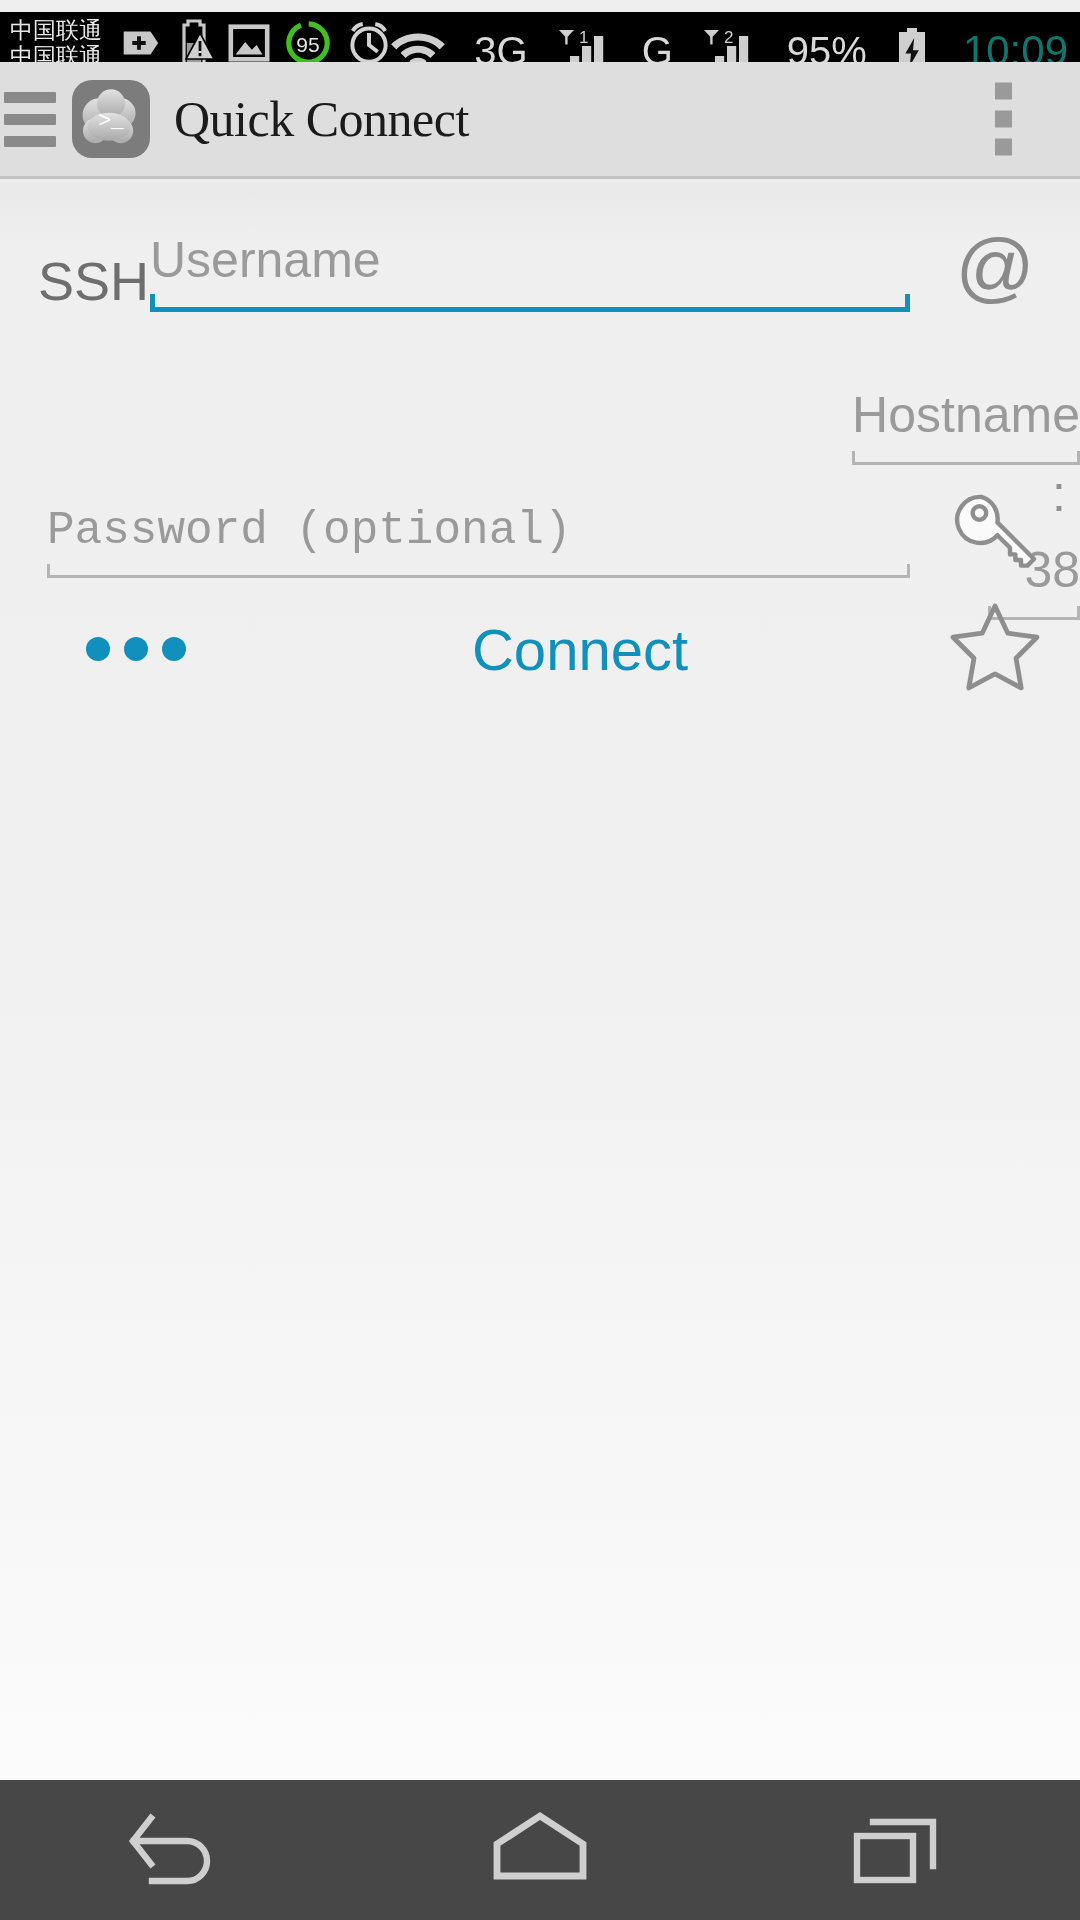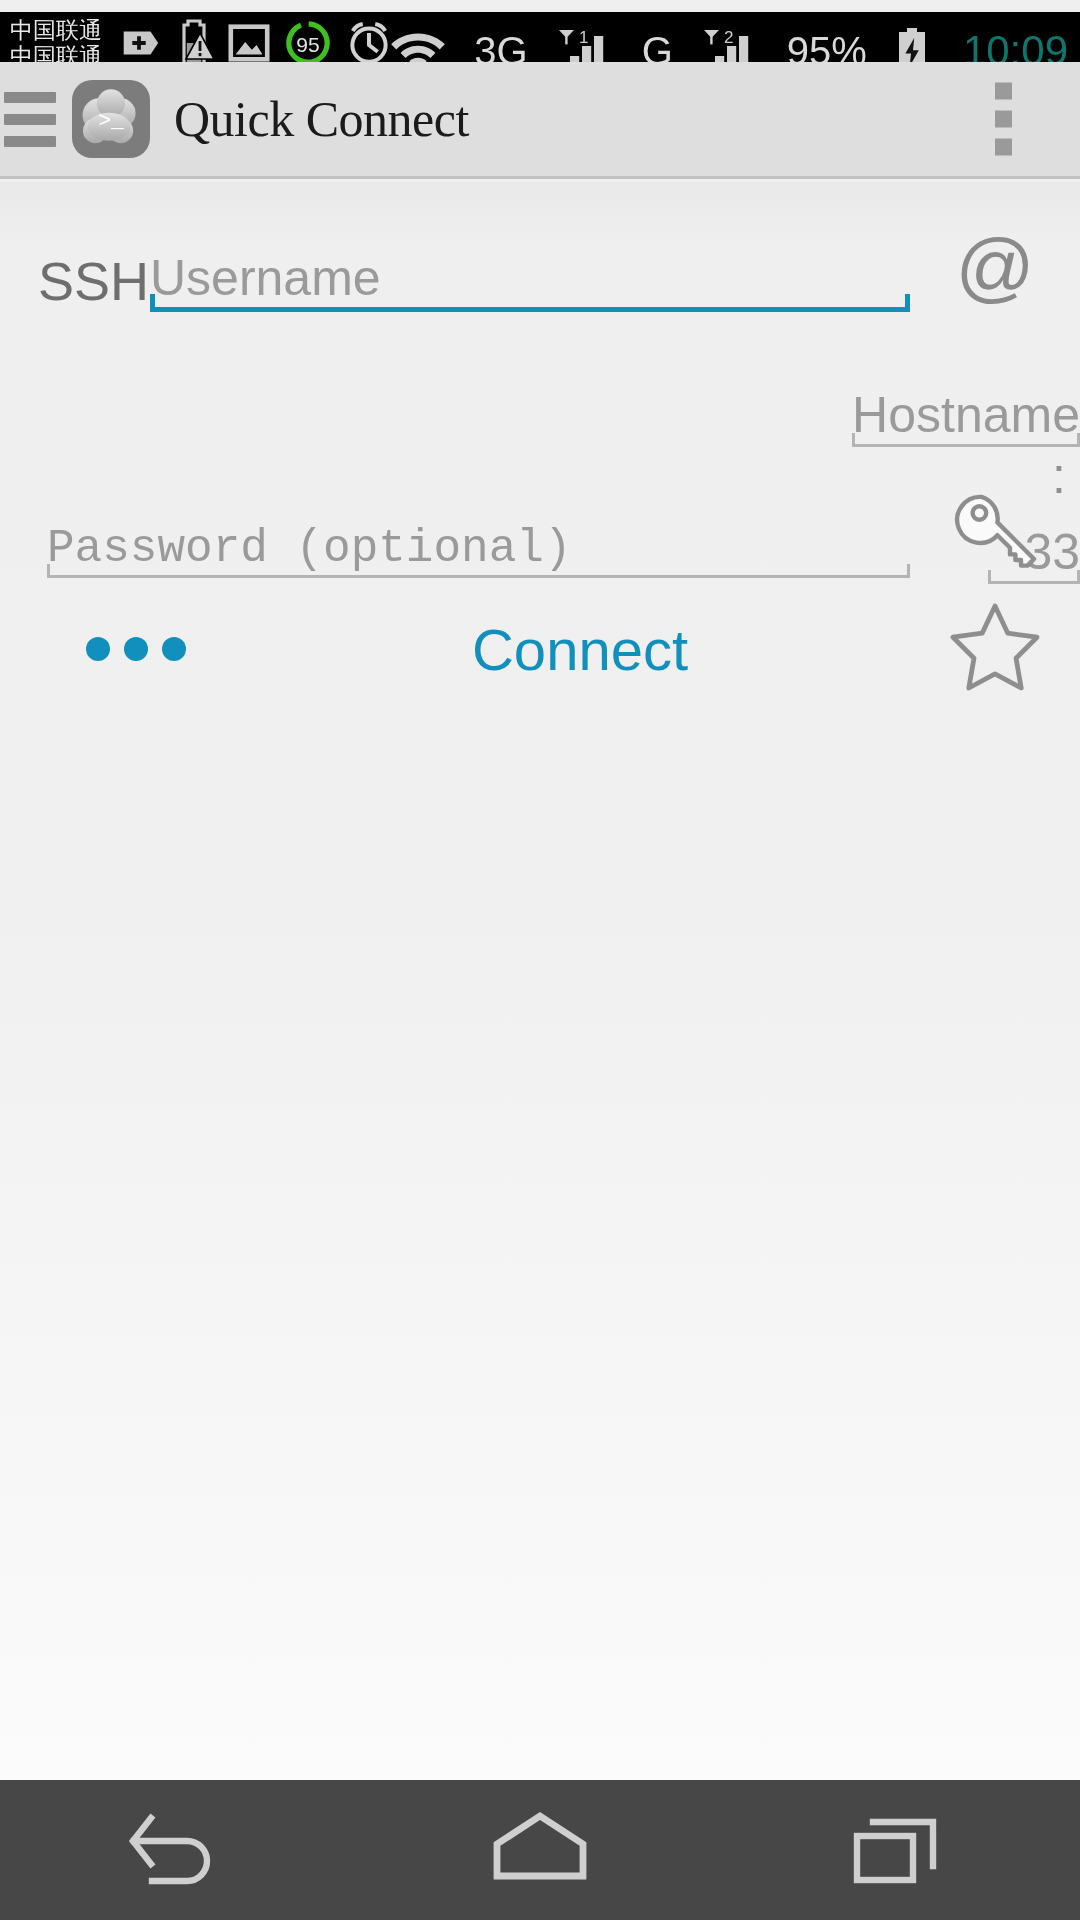--- a/index.html
+++ b/index.html
@@ -63,21 +63,21 @@
   }
   .row{ position:absolute; left:0; width:1080px; display:flex; align-items:flex-end; }
 
   .proto{
     width:150px; text-align:left; padding-left:38px;
     font-size:54px; color:#6e6e6e;
     font-family:"Liberation Sans", sans-serif;
   }
   .field{ position:relative; flex:1 1 auto; }
   .field .ph{
-    font-size:50px; color:#9a9a9a; display:block;
+    font-size:50px; color:#9a9a9a; padding-bottom:18px; display:block;
     white-space:nowrap; overflow:hidden;
     font-family:"Liberation Sans", sans-serif;
   }
   .field .ph.mono{ font-family:"Liberation Mono", monospace; font-size:46px; }
   .uline{ height:3px; background:#b4b4b4; position:relative; }
   .uline::before,.uline::after{
     content:""; position:absolute; bottom:0; width:3px; height:14px; background:#b4b4b4;
   }
   .uline::before{ left:0; } .uline::after{ right:0; }
   .uline.focus{ height:5px; background:#1290bd; }
@@ -239,21 +239,21 @@
     </div>
 
     <div class="row" style="top:204px;flex-direction:column;">
       <div style="width:47px;flex:0 0 auto;"></div>
       <div class="field">
         <span class="ph">Hostname</span>
         <div class="uline"></div>
       </div>
       <div class="colon">:</div>
       <div class="field port">
-        <span class="ph">33</span>
+        <span class="ph">38</span>
         <div class="uline"></div>
       </div>
       <div style="width:62px;flex:0 0 auto;"></div>
     </div>
 
     <div class="row" style="top:308px;">
       <div style="width:47px;flex:0 0 auto;"></div>
       <div class="field">
         <span class="ph mono">Password (optional)</span>
         <div class="uline"></div>

